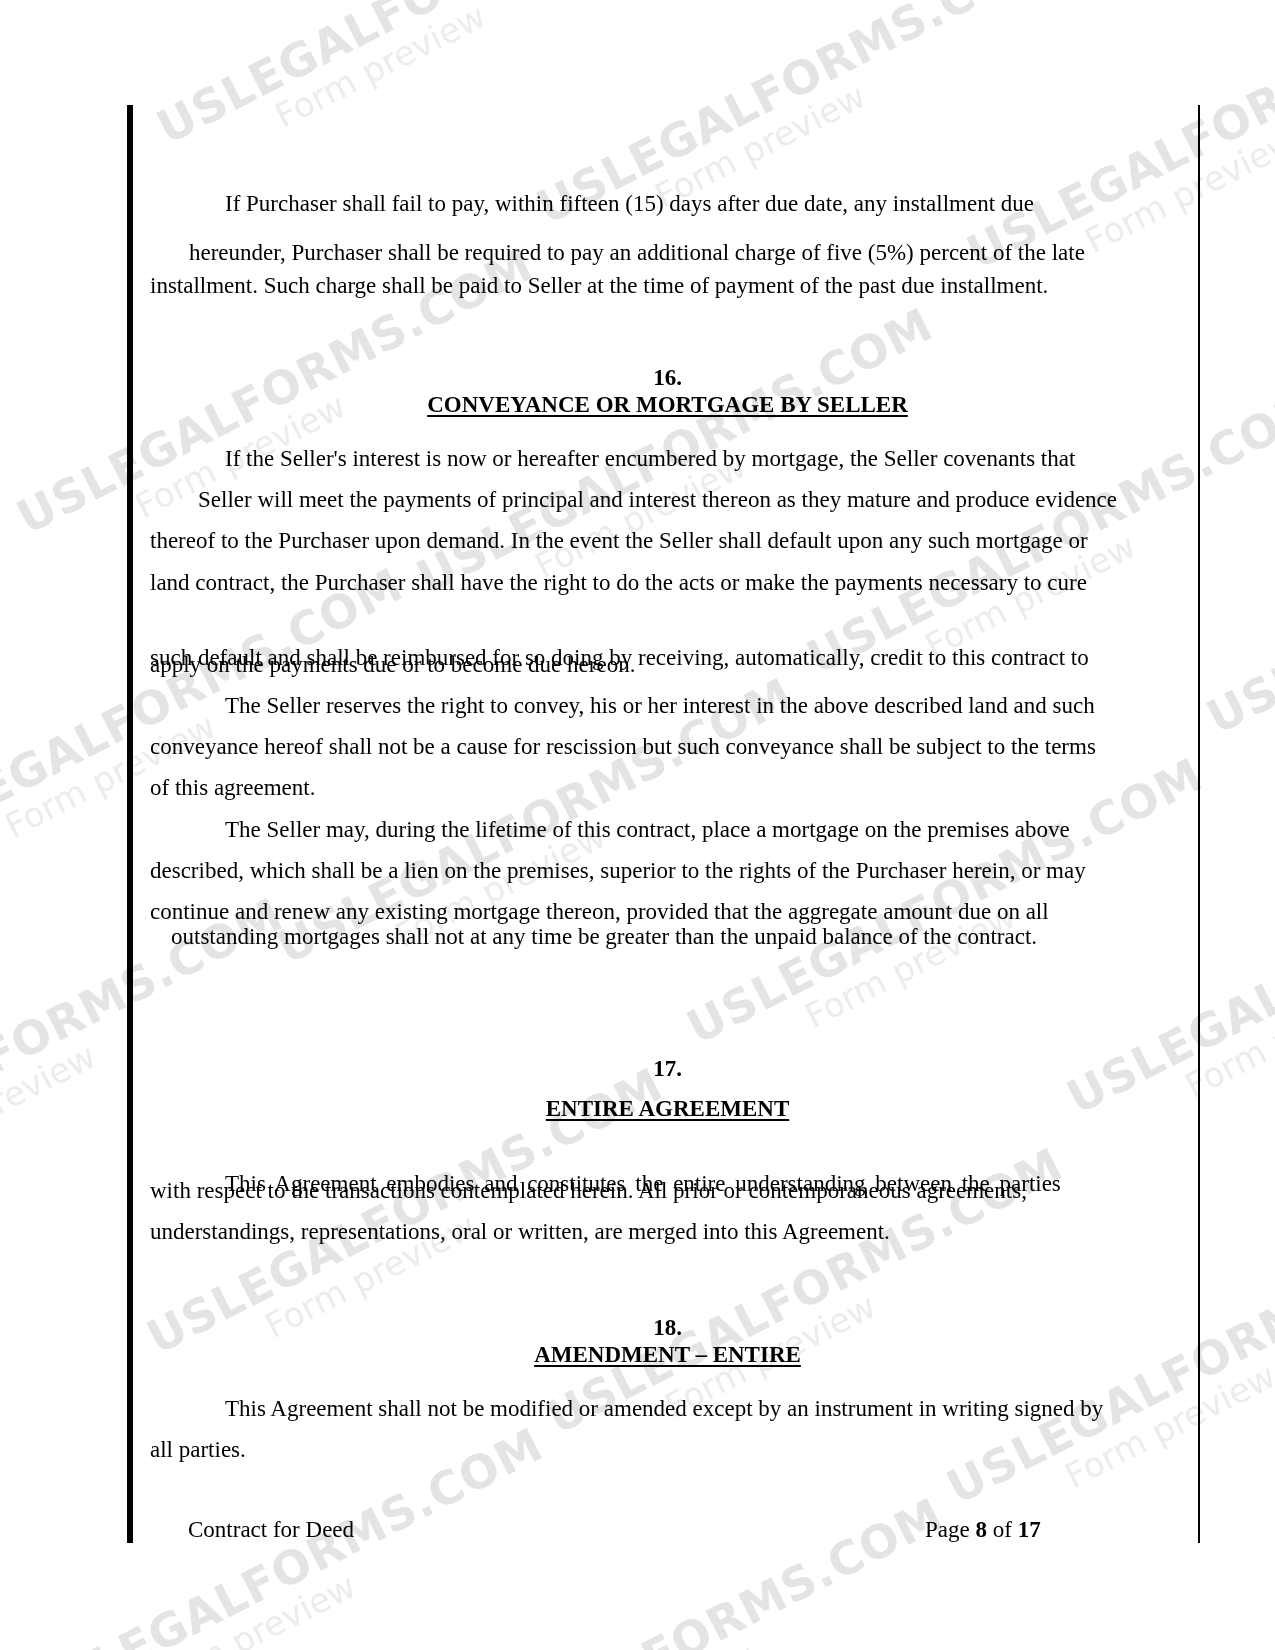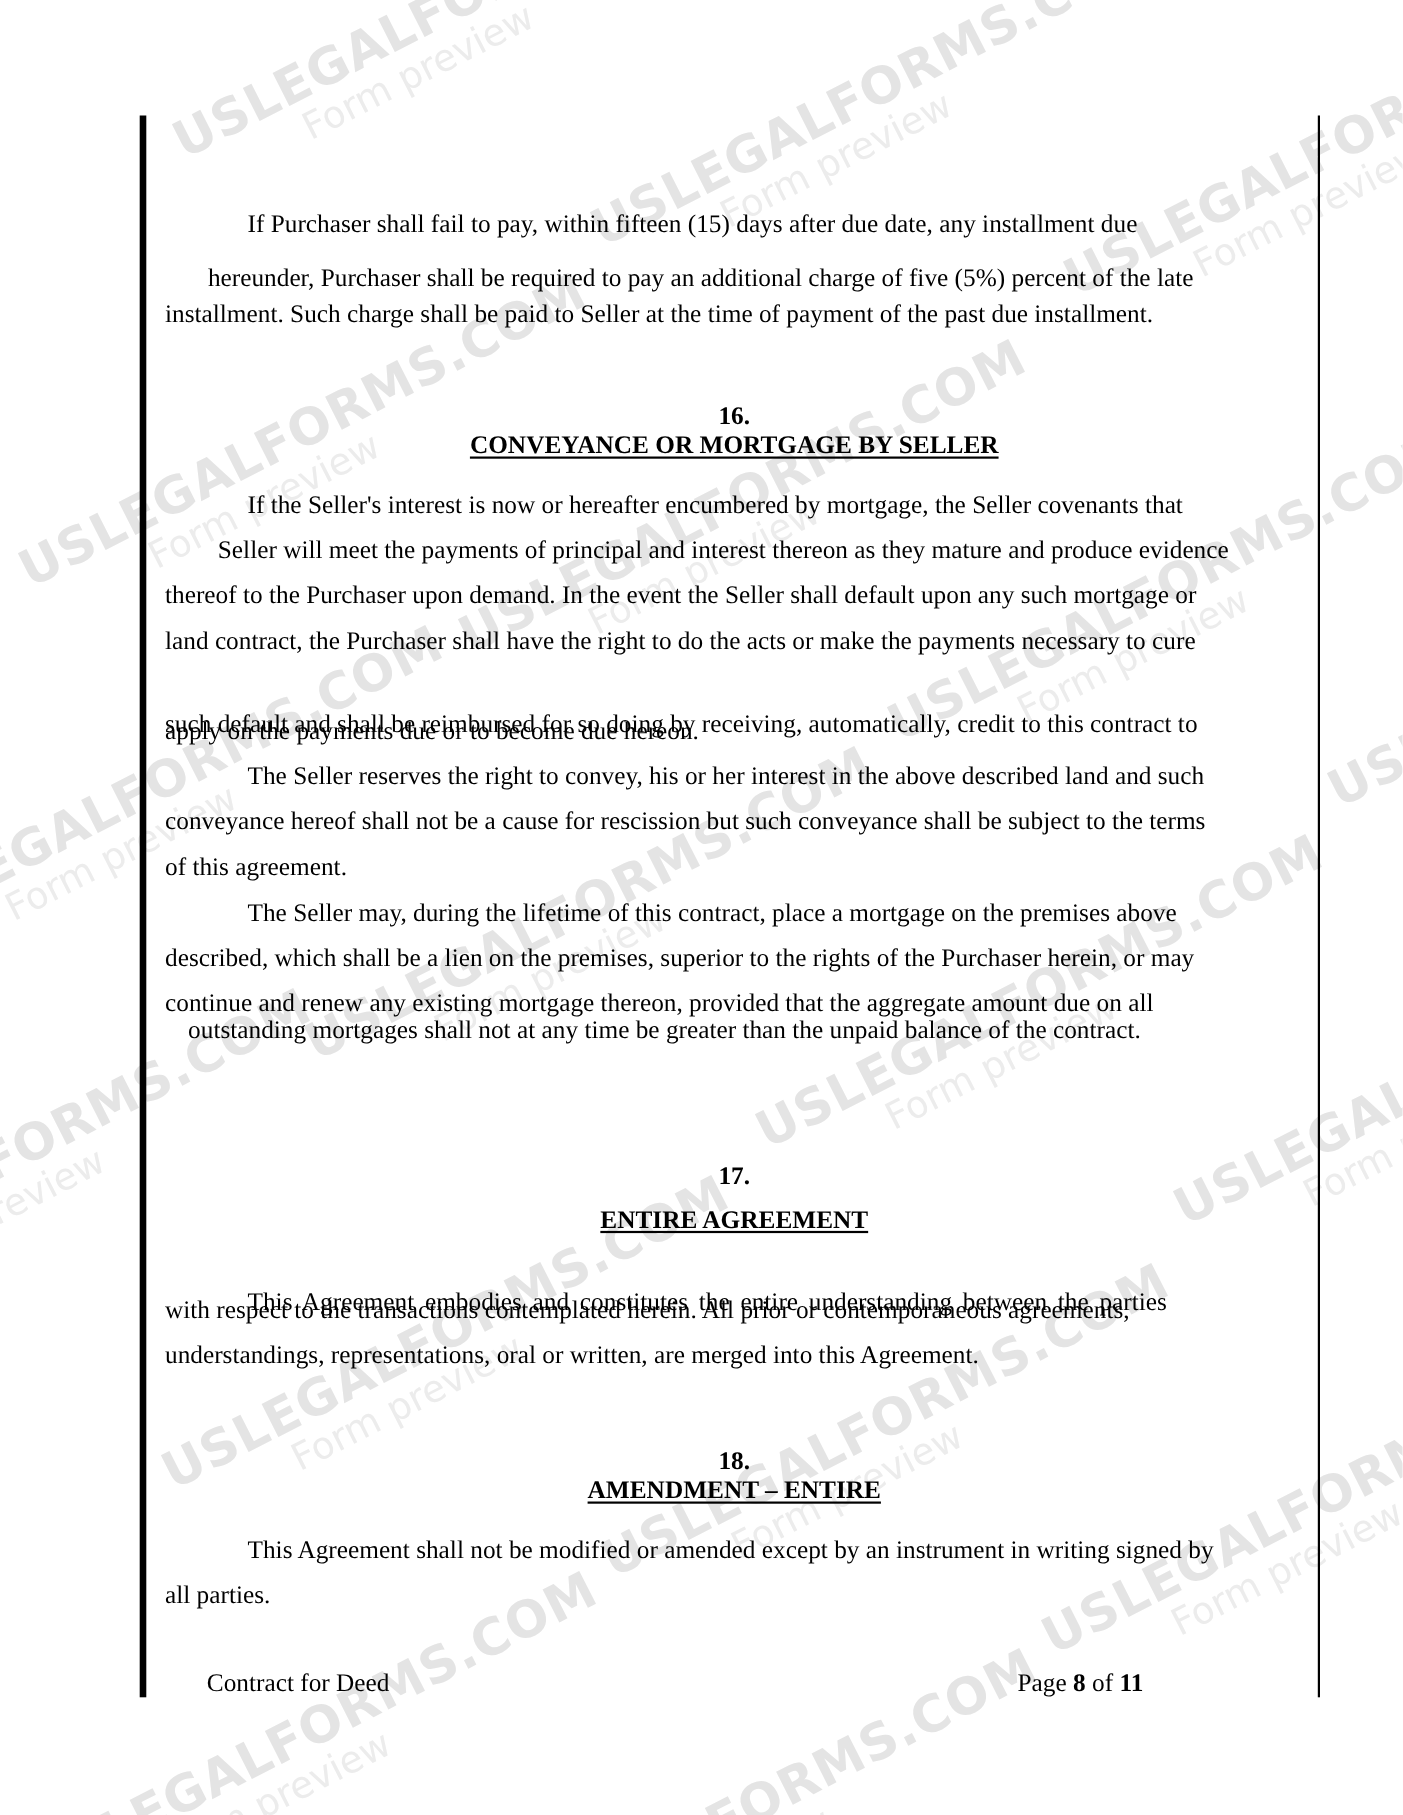--- a/index.html
+++ b/index.html
@@ -151,15 +151,15 @@
       <div class="heading" style="top:1315px;">18.</div>
       <div class="heading" style="top:1342px;"><span class="heading-title">AMENDMENT – ENTIRE</span></div>
       <div>
         <div class="line indent" style="top:1396px;">This Agreement shall not be modified or amended except by an instrument in writing signed by</div>
         <div class="line" style="top:1437px;">all parties.</div>
       </div>
     </div>
   </div>
 
   <div class="footer-left">Contract for Deed</div>
-  <div class="footer-right"><span>Page</span> <b>8</b> <span>of</span> <b>11</b></div>
+  <div class="footer-right"><span>Page</span> <b>8</b> <span>of</span> <b>17</b></div>
 
 </div>
 
 </body></html>

